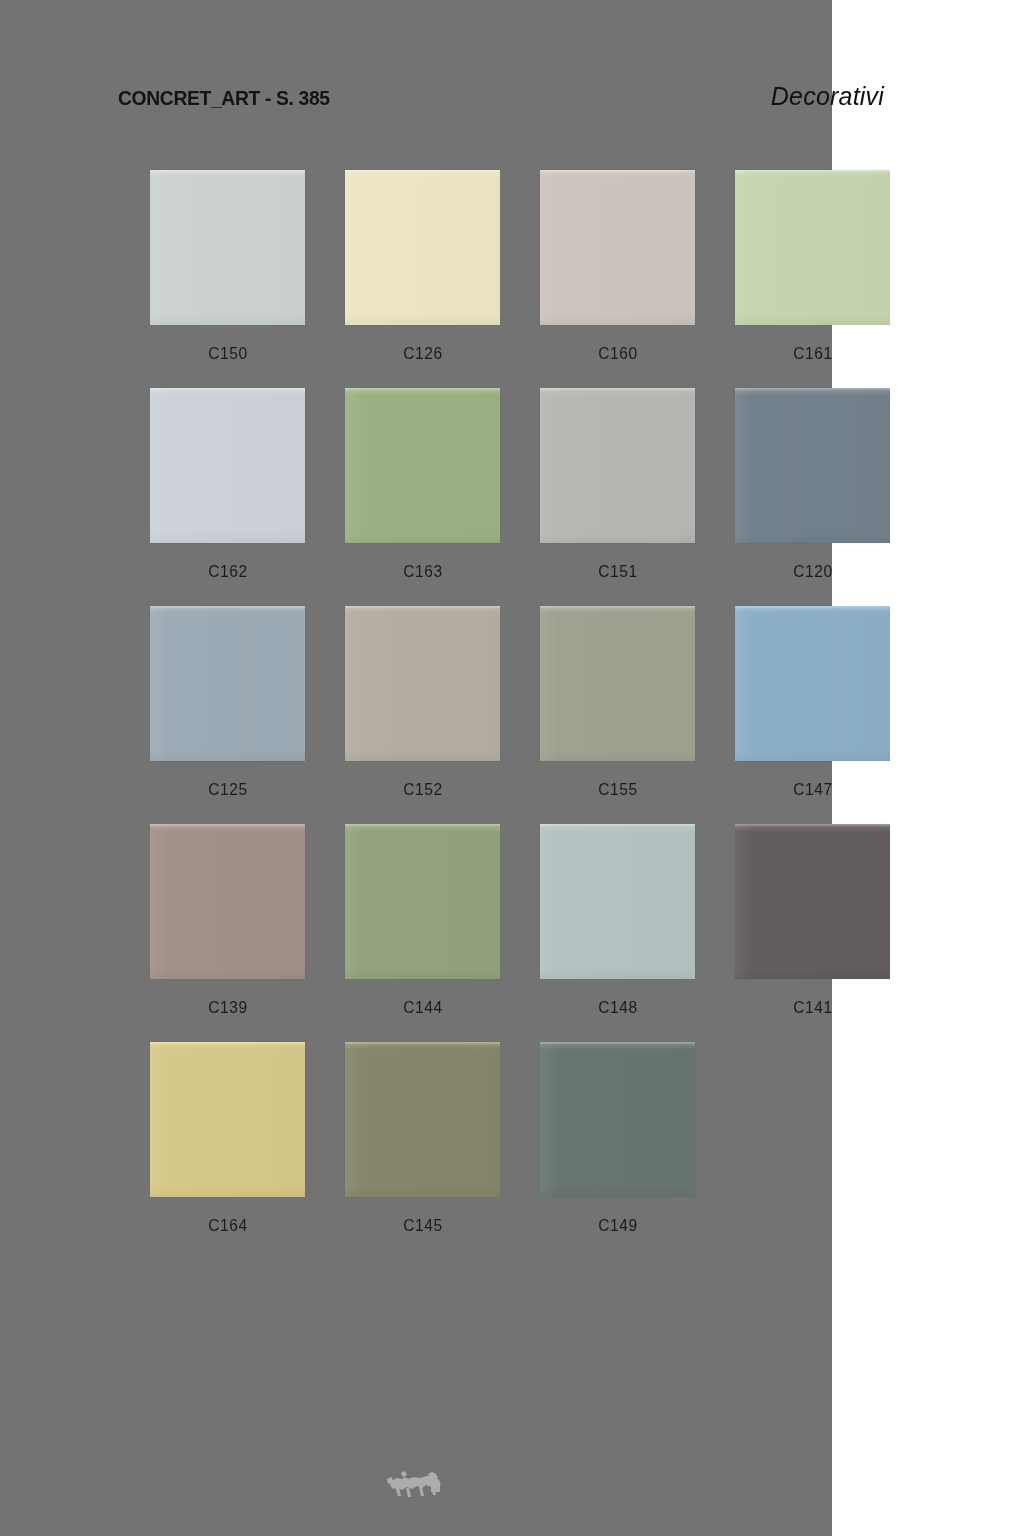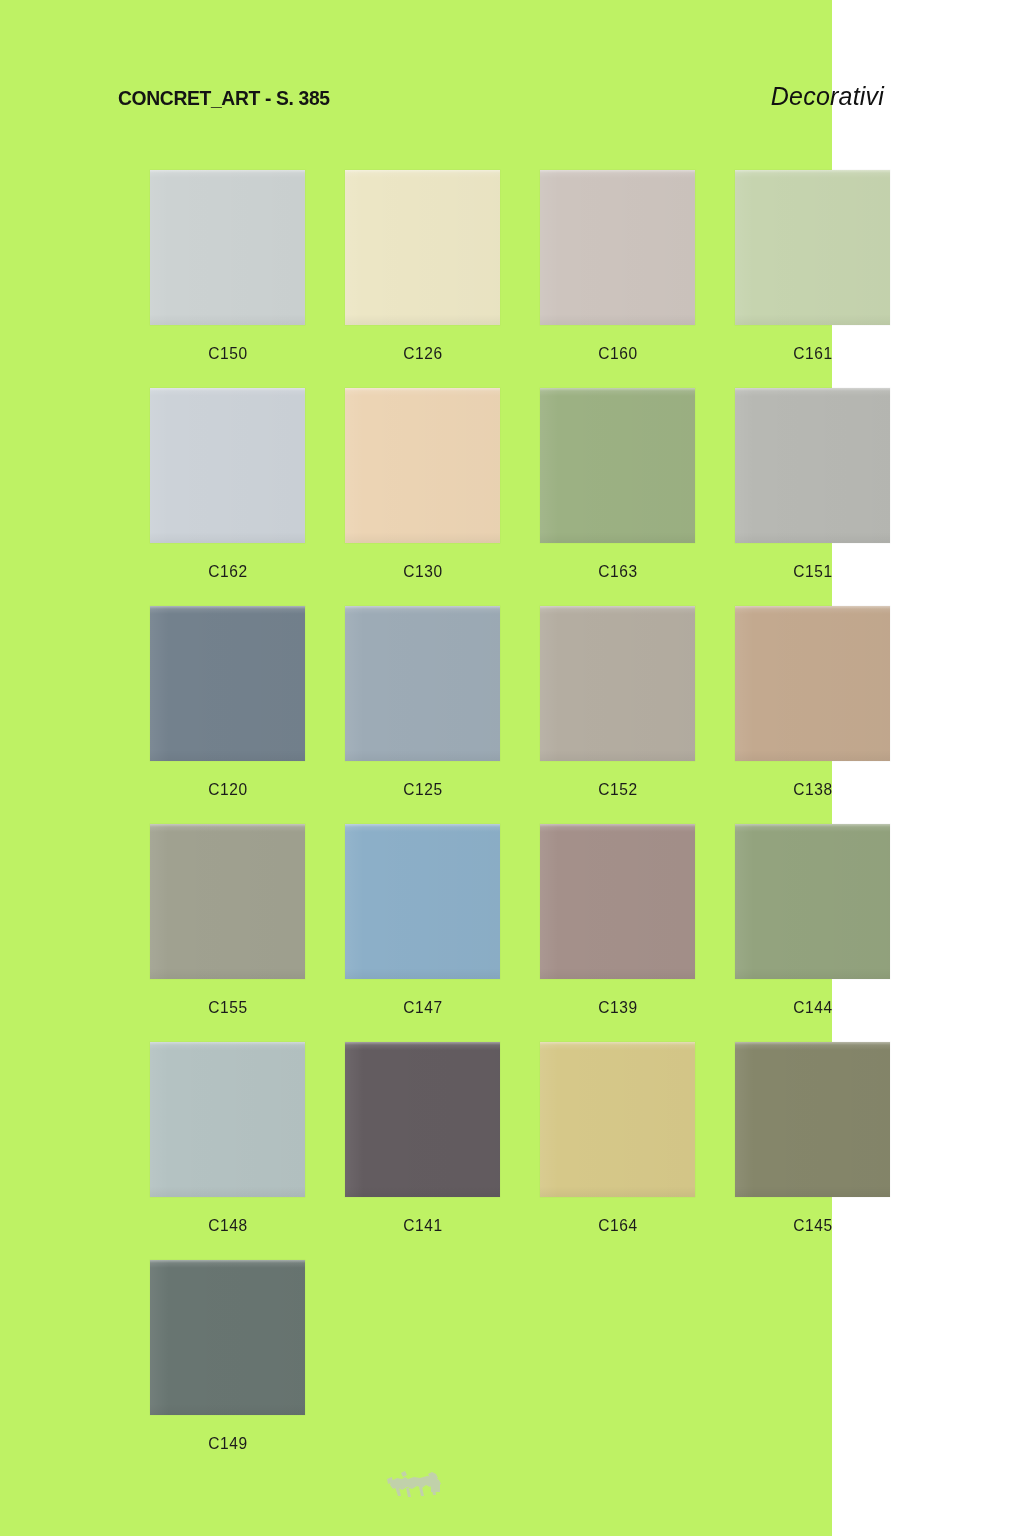--- a/index.html
+++ b/index.html
@@ -13,21 +13,21 @@
     font-family: "Liberation Sans", sans-serif;
     color: #1a1a1a;
     position: relative;
     overflow: hidden;
   }
 
   .page {
     width: 832px;
     height: 1536px;
     position: relative;
-    background: #bef264;
+    background: #737373;
   }
 
   
   .header {
     position: absolute;
     left: 118px;
     top: 82px;
     width: 766px;
     display: flex;
     align-items: baseline;
@@ -146,46 +146,38 @@
       </div>
       <div class="cell">
         <div class="chip" style="background-color: rgb(198, 212, 175);"></div>
         <div class="chip-label">C161</div>
       </div>
       <div class="cell">
         <div class="chip" style="background-color: rgb(204, 210, 216);"></div>
         <div class="chip-label">C162</div>
       </div>
       <div class="cell">
-        <div class="chip" style="background-color: rgb(236, 212, 180);"></div>
-        <div class="chip-label">C130</div>
-      </div>
-      <div class="cell">
         <div class="chip" style="background-color: rgb(156, 177, 131);"></div>
         <div class="chip-label">C163</div>
       </div>
       <div class="cell">
         <div class="chip" style="background-color: rgb(183, 184, 179);"></div>
         <div class="chip-label">C151</div>
       </div>
       <div class="cell">
         <div class="chip" style="background-color: rgb(115, 129, 141);"></div>
         <div class="chip-label">C120</div>
       </div>
       <div class="cell">
         <div class="chip" style="background-color: rgb(157, 171, 182);"></div>
         <div class="chip-label">C125</div>
       </div>
       <div class="cell">
         <div class="chip" style="background-color: rgb(180, 173, 161);"></div>
         <div class="chip-label">C152</div>
-      </div>
-      <div class="cell">
-        <div class="chip" style="background-color: rgb(195, 169, 143);"></div>
-        <div class="chip-label">C138</div>
       </div>
       <div class="cell">
         <div class="chip" style="background-color: rgb(160, 161, 144);"></div>
         <div class="chip-label">C155</div>
       </div>
       <div class="cell">
         <div class="chip" style="background-color: rgb(140, 175, 200);"></div>
         <div class="chip-label">C147</div>
       </div>
       <div class="cell">

